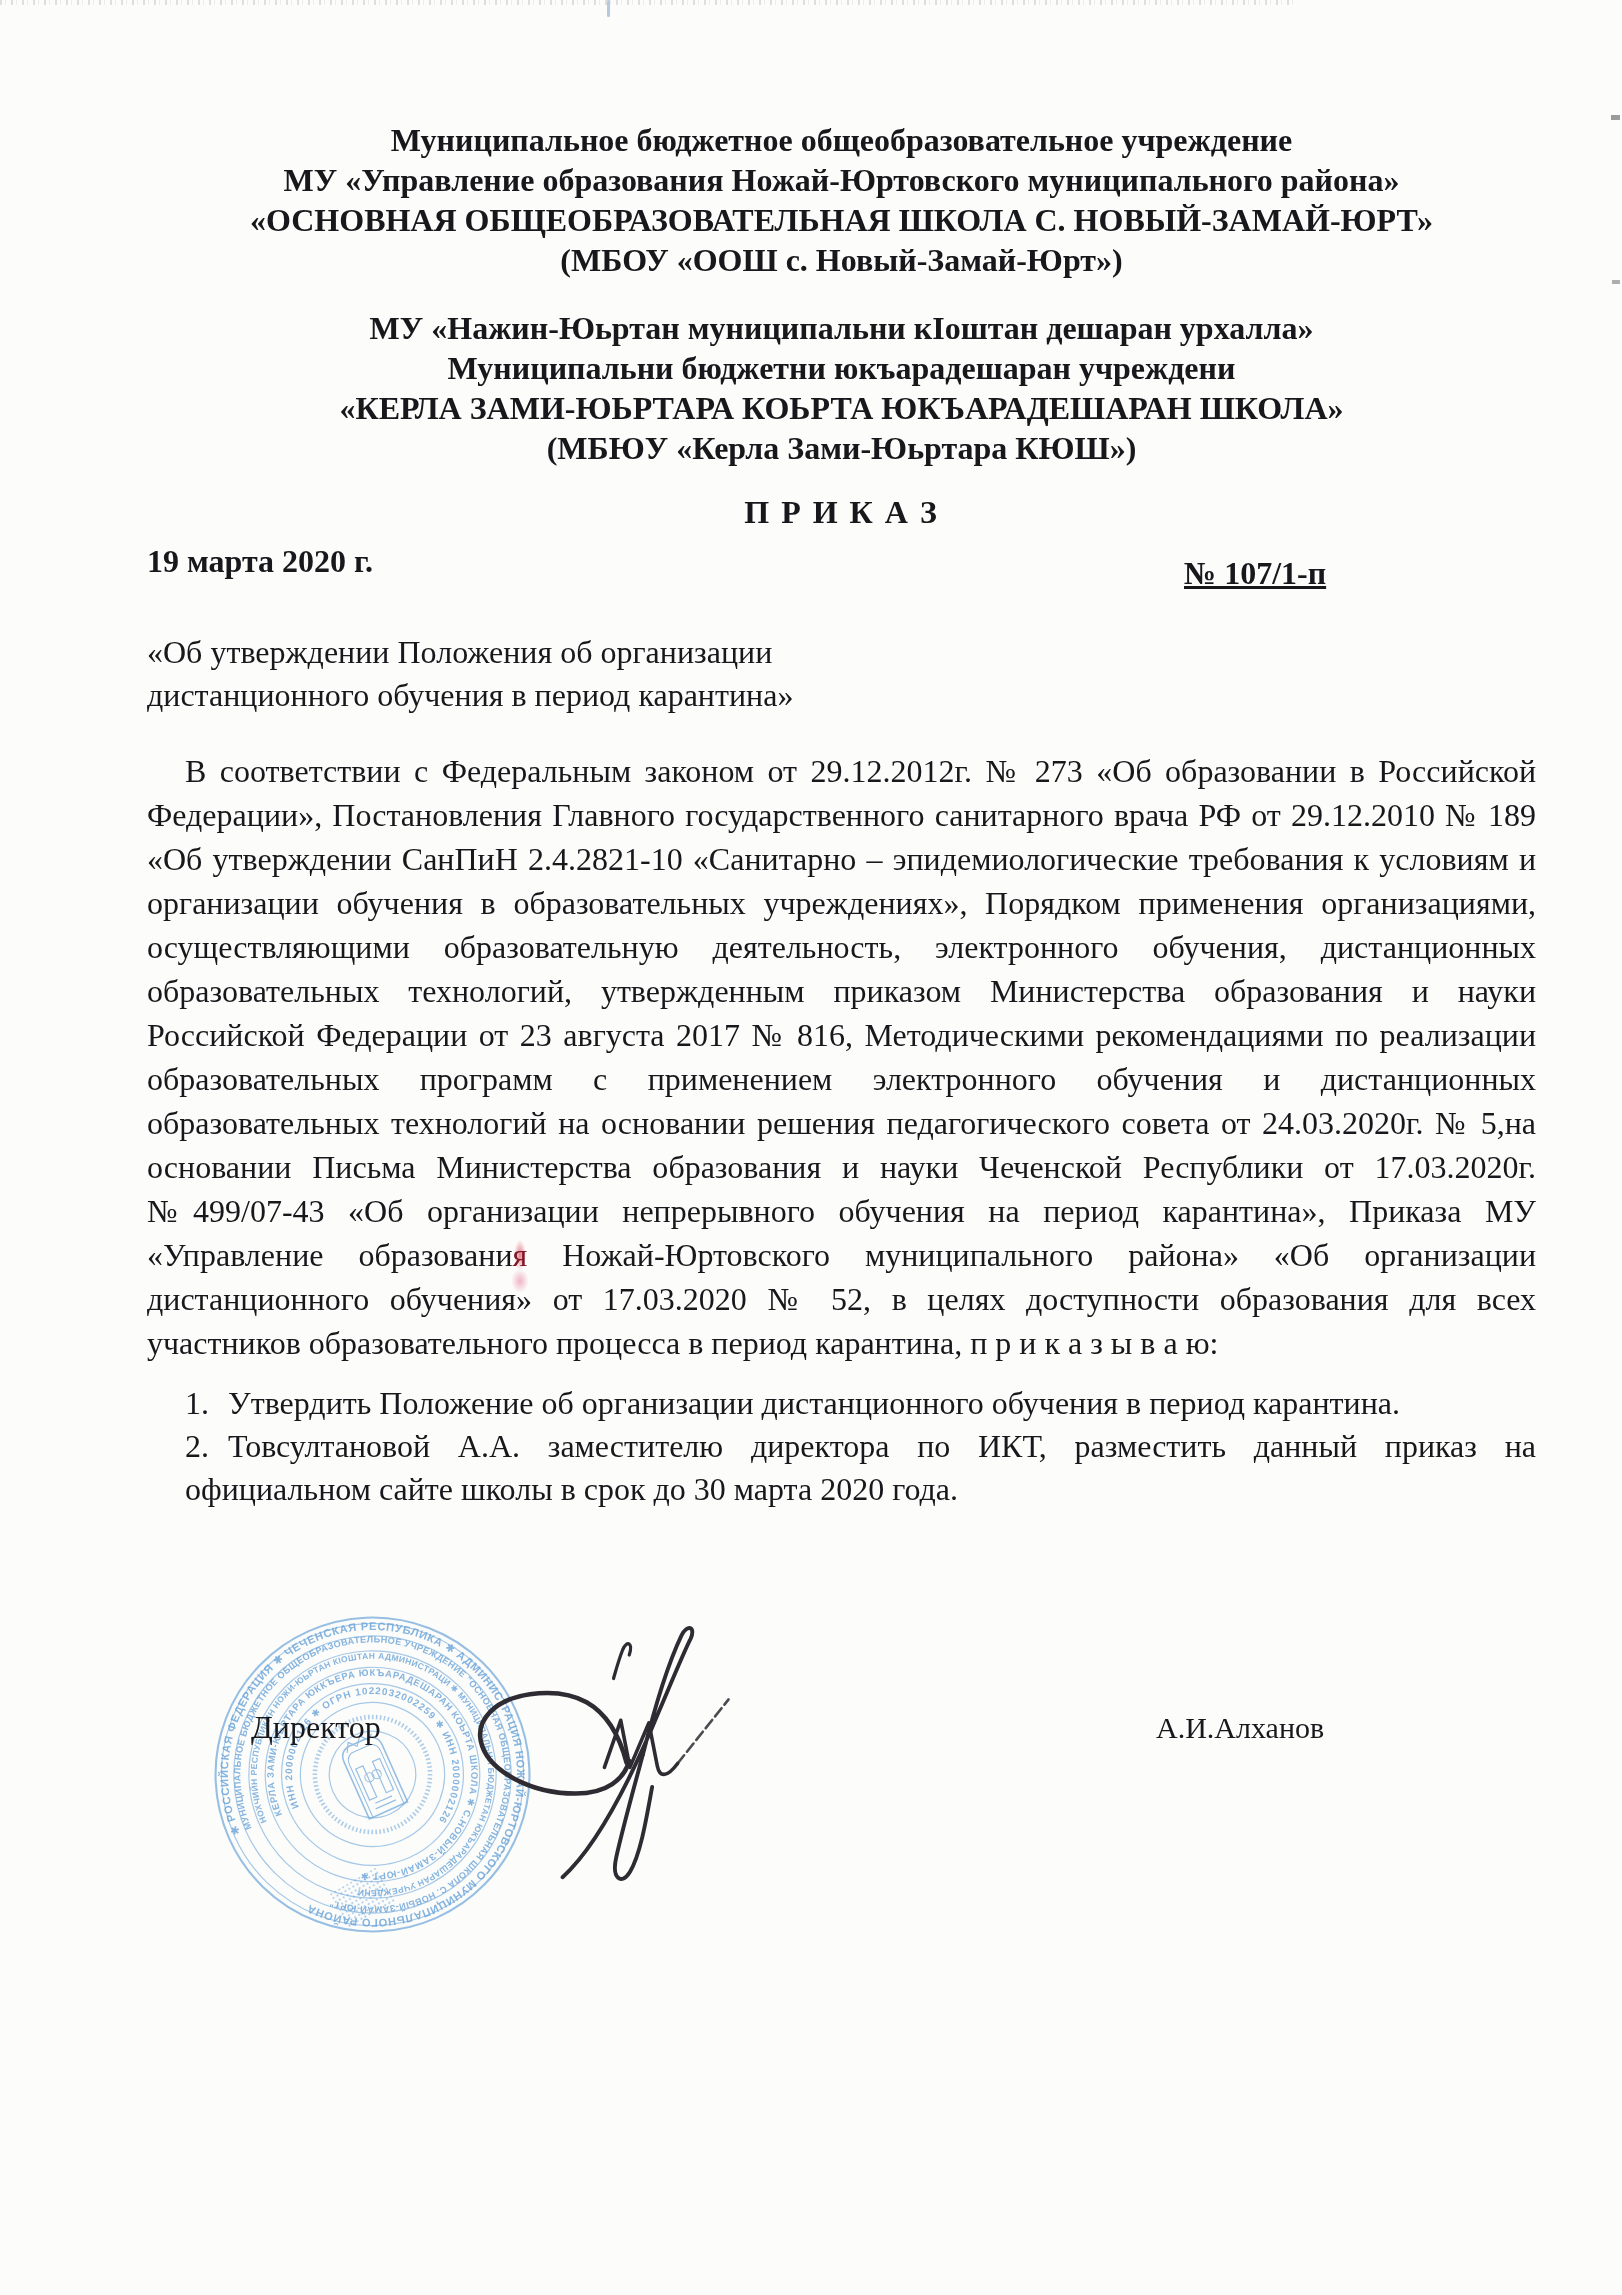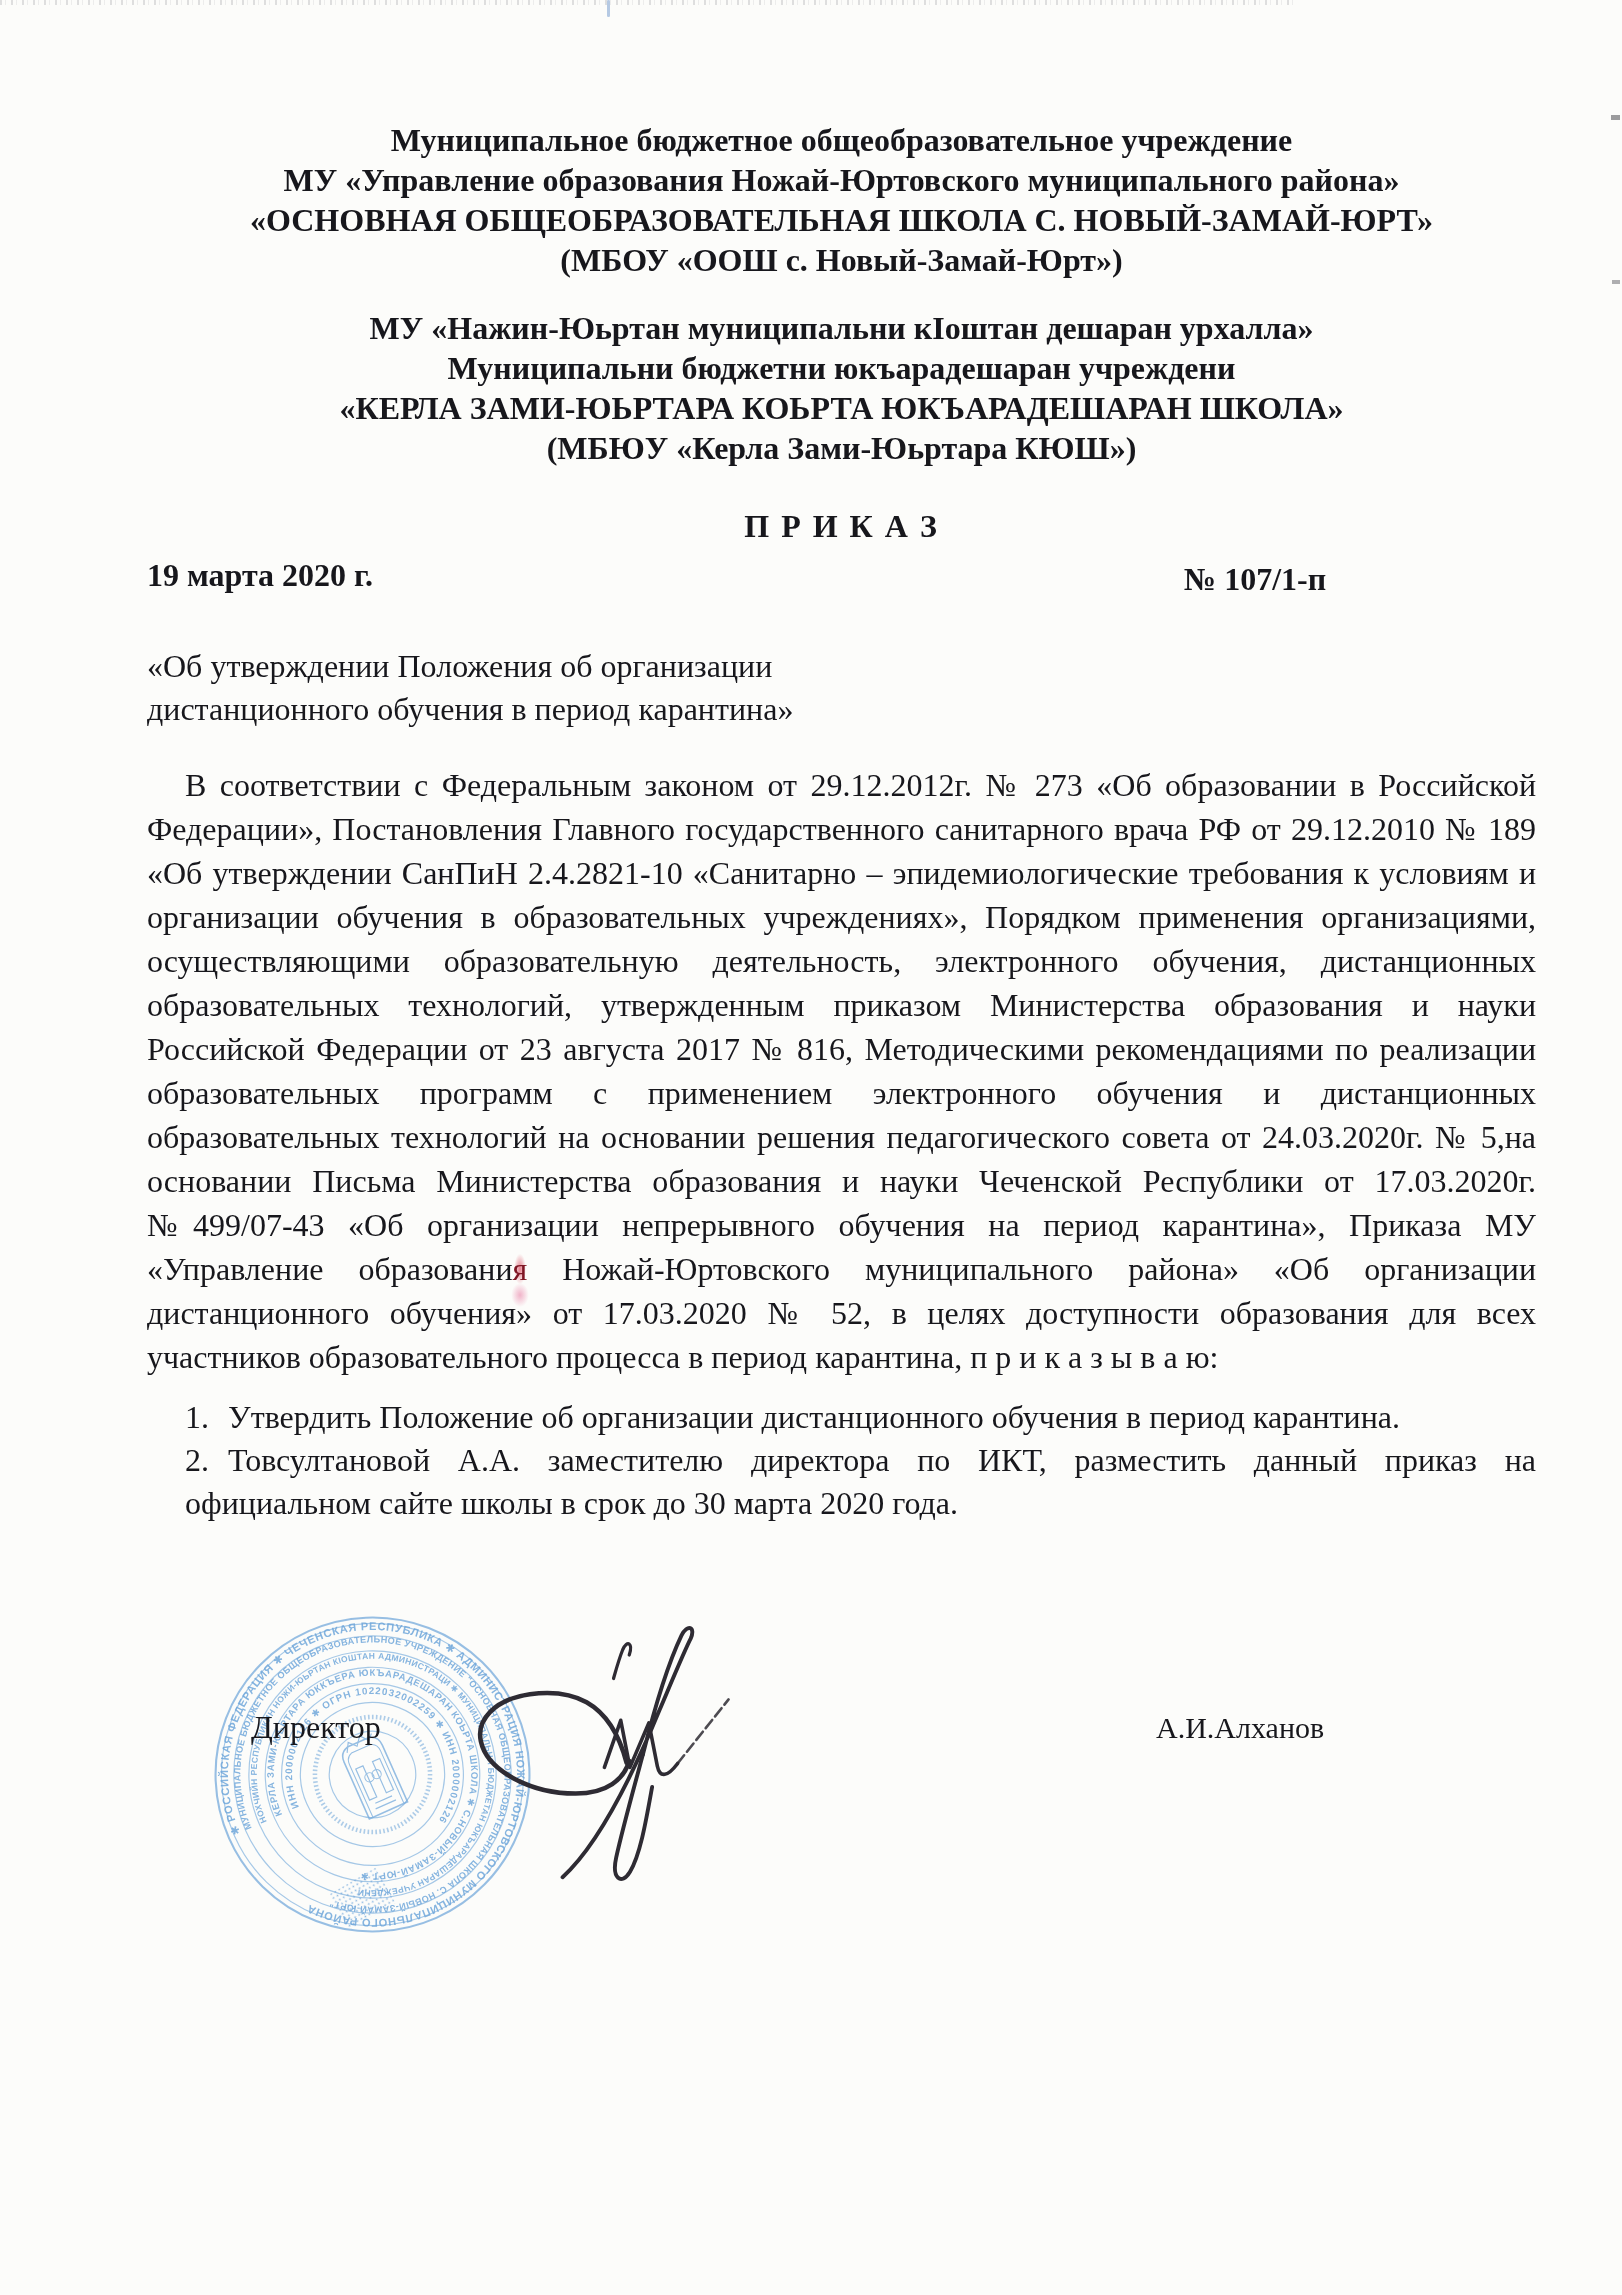--- a/index.html
+++ b/index.html
@@ -17,24 +17,24 @@
     opacity:.55;}
   .artifact-blue{position:absolute;top:0;left:607px;width:2.6px;height:17px;background:#7a9fd0;opacity:.55;border-radius:1.3px;}
   .artifact-tick1{position:absolute;top:115px;left:1611px;width:9.2px;height:4.6px;background:#3a3a40;opacity:.5;}
   .artifact-tick2{position:absolute;top:280px;left:1612px;width:7.9px;height:3.9px;background:#3a3a40;opacity:.4;}
 
   .content{position:absolute;left:147px;top:120px;width:1389px;font-size:32px;line-height:44px;}
 
   .hdr{ text-align:center;font-weight:bold;line-height:40px; }
   .hdr div{white-space:nowrap;}
   .hdr-che{margin-top:27.5px;}
-  .order-title{margin-top:38px;text-align:center;font-weight:bold;letter-spacing:2px;line-height:40px;}
+  .order-title{margin-top:24px;text-align:center;font-weight:bold;letter-spacing:2px;line-height:40px;}
   .order-row{position:relative;margin-top:9.8px;font-weight:bold;line-height:40px;height:40px;}
   .order-date{position:absolute;left:0;top:0;}
-  .order-number{position:absolute;left:1037px;top:4px;}
+  .order-number{position:absolute;left:1037px;top:12px;text-decoration:underline;}
   .order-place{margin-top:2.6px;text-align:center;font-weight:bold;line-height:40px;}
 
   .subject{margin-top:50px;line-height:43px;}
   .body-par{margin:32px 0 0 0;text-align:justify;text-indent:38px;line-height:44px;}
   .red-mark{position:relative;color:#7e1624;
     background:radial-gradient(closest-side,rgba(210,24,52,.55),rgba(210,24,52,0) 85%);}
   .red-mark::after{content:"";position:absolute;left:-3.9px;top:29px;width:22px;height:30px;
     background:radial-gradient(closest-side,rgba(222,60,120,.38),rgba(222,60,120,0) 80%);}
 
   .list{margin-top:17px;}

